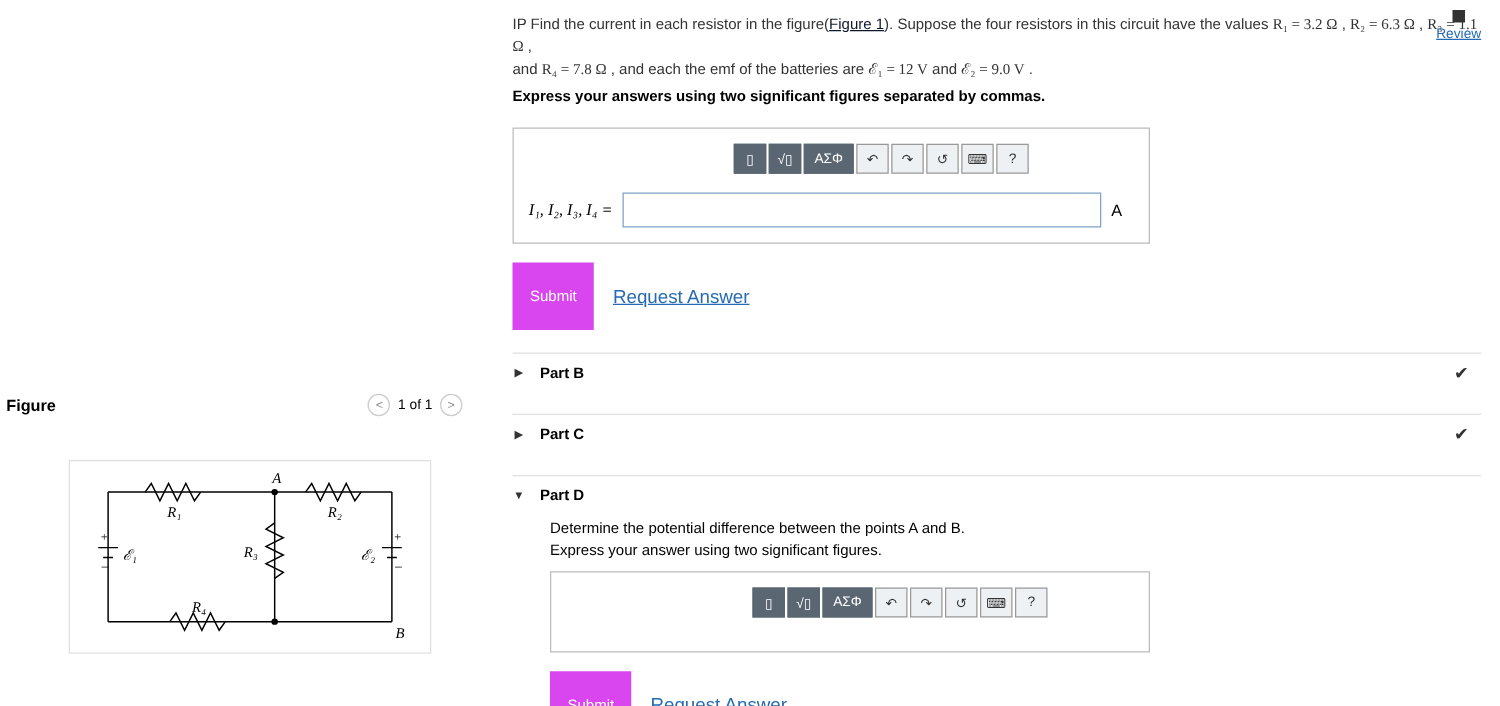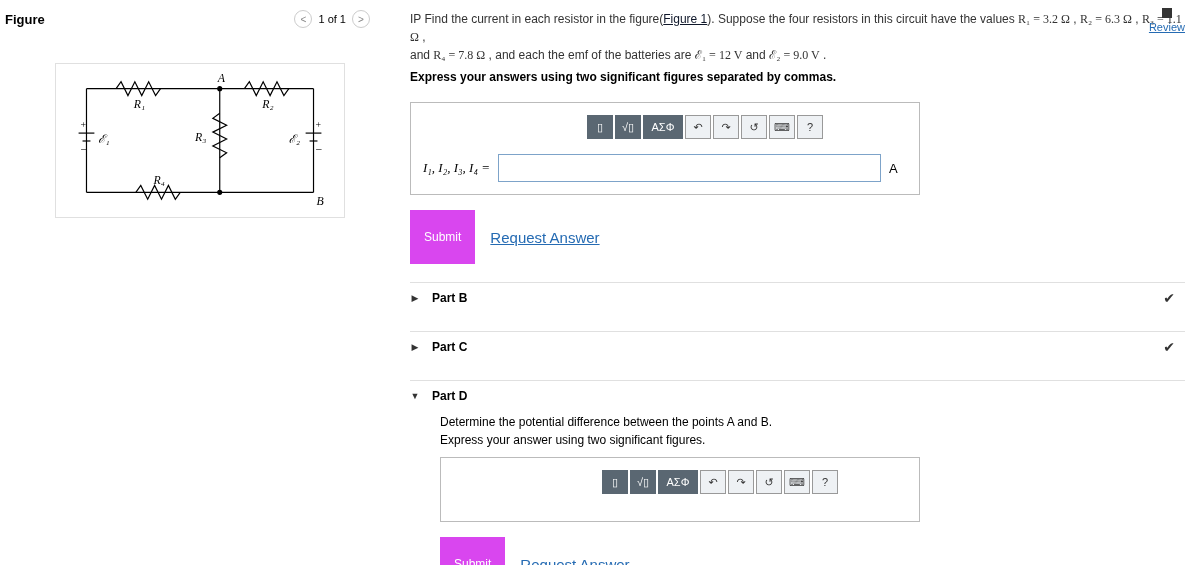--- a/index.html
+++ b/index.html
@@ -1,20 +1,20 @@
 <!DOCTYPE html>
 <html><head>
 <meta charset="utf-8">
 <style>
   * { box-sizing: border-box; margin: 0; padding: 0; }
   body { font-family: Arial, sans-serif; font-size: 12px; background: #fff; width: 1200px; height: 565px; overflow: hidden; position: relative; }
   .main-wrap { display: flex; width: 100%; height: 100%; }
   .left-col { width: 380px; padding: 10px 0 0 5px; }
   .right-col { flex: 1; padding: 10px 15px 0 30px; position: relative; }
-  .figure-header { display: flex; align-items: center; justify-content: space-between; padding-right: 10px; }
+  .figure-header { display: flex; align-items: center; justify-content: space-between; margin-top: 305px; padding-right: 10px; }
   .figure-title { font-weight: bold; font-size: 13px; }
   .fig-nav { display: flex; align-items: center; gap: 2px; }
   .nav-btn { width: 18px; height: 18px; border: 1px solid #ccc; border-radius: 50%; background: #fff; color: #888; font-size: 10px; cursor: pointer; display: inline-flex; align-items: center; justify-content: center; }
   .nav-lbl { margin: 0 4px; font-size: 11px; }
   .circuit-box { border: 1px solid #e0e0e0; margin-top: 35px; margin-left: 50px; width: 290px; height: 155px; position: relative; background: #fff; }
   .circuit-svg { width: 100%; height: 100%; }
   .review-link { position: absolute; top: 8px; right: 15px; color: #256bb3; text-decoration: underline; font-size: 11px; display: flex; align-items: center; gap: 3px; flex-direction: column; }
   .flag-icon { width: 10px; height: 10px; background: #333; display: inline-block; }
   .problem-text { font-size: 12px; line-height: 1.5; color: #333; }
   .problem-text .figlink { color: #0f172a; text-decoration: underline; }

